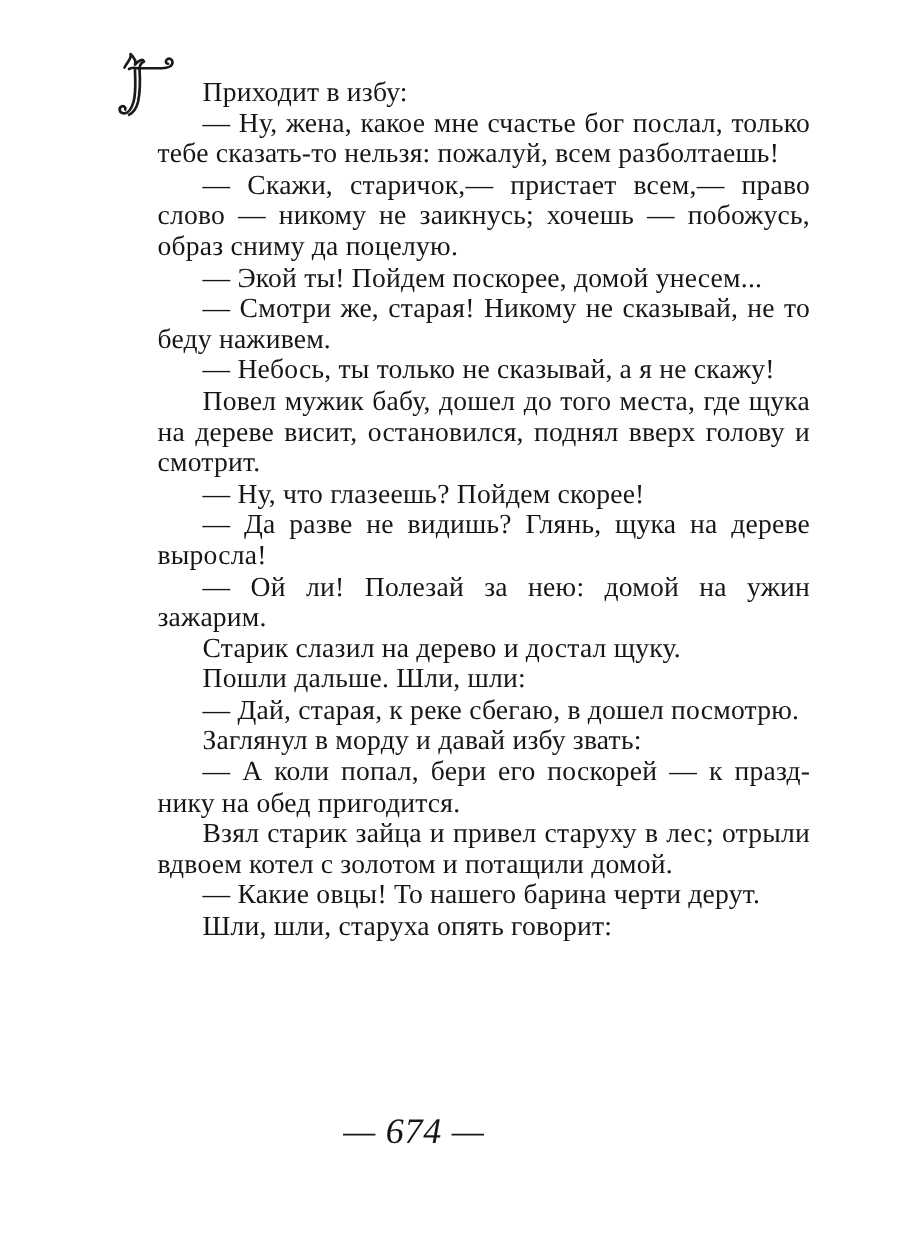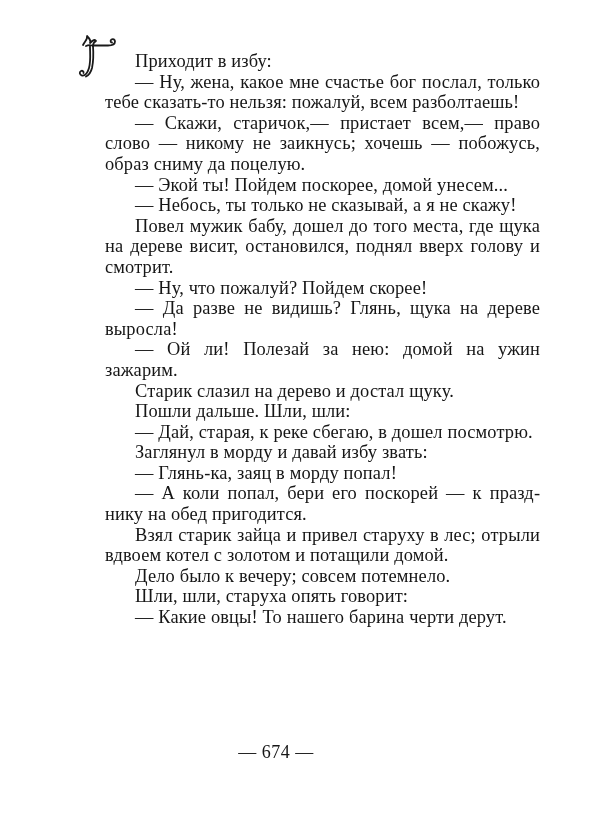--- a/index.html
+++ b/index.html
@@ -44,53 +44,53 @@
       text-indent: 30px;
       hyphens: manual;
     }
     .para.first { text-indent: 30px; }
     .page-number {
       position: absolute;
       left: 0;
       width: 528px;
       top: 742px;
       text-align: center;
-      font-size: 18px;
+      font-size: 24px;
+      font-style: italic;
       letter-spacing: 0.5px;
     }
   </style>
 </head>
 <body>
 
 <div class="page">
 
   <svg class="ornament" viewBox="0 0 46 48" fill="none" stroke="#1a1a1a" stroke-width="1.8" stroke-linecap="round" stroke-linejoin="round">
     <path d="M9 12 C 11 8, 14 6, 13 3 C 16 6, 17 8, 16 10 C 19 7, 21 6, 22 8 C 20 9, 19 11, 19 13"></path>
     <path d="M12 13 C 14 12, 16 12, 18 12.5 L 34 12.5 C 38 12.5, 41 11, 41 8.5 C 41 6.5, 39 5.5, 37.5 6.5 C 36 7.5, 36.5 9.5, 38 9.5"></path>
     <path d="M16 13 C 16 20, 17 28, 15 35 C 13.5 40, 11 43, 8 42.5 C 5.5 42, 5 39, 7 38 C 8.5 37.3, 10 38.5, 9.5 40"></path>
     <path d="M19 13 C 19.5 20, 19.5 28, 18 35 C 17 39, 15 42, 12 43.5"></path>
   </svg>
 
   <div class="text-block">
     <p class="para first">Приходит в избу:</p>
     <p class="para">— Ну, жена, какое мне счастье бог послал, только тебе сказать-то нельзя: пожалуй, всем раз­болтаешь!</p>
     <p class="para">— Скажи, старичок,— пристает всем,— право слово — никому не заикнусь; хочешь — побожусь, образ сниму да поцелую.</p>
     <p class="para">— Экой ты! Пойдем поскорее, домой унесем...</p>
+    <p class="para">— Смотри же, старая! Никому не сказывай, не то беду наживем.</p>
     <p class="para">— Небось, ты только не сказывай, а я не скажу!</p>
     <p class="para">Повел мужик бабу, дошел до того места, где щука на дереве висит, остановился, поднял вверх голову и смотрит.</p>
-    <p class="para">— Ну, что пожалуй? Пойдем скорее!</p>
+    <p class="para">— Ну, что глазеешь? Пойдем скорее!</p>
     <p class="para">— Да разве не видишь? Глянь, щука на дереве выросла!</p>
     <p class="para">— Ой ли! Полезай за нею: домой на ужин зажарим.</p>
     <p class="para">Старик слазил на дерево и достал щуку.</p>
     <p class="para">Пошли дальше. Шли, шли:</p>
     <p class="para">— Дай, старая, к реке сбегаю, в дошел по­смотрю.</p>
     <p class="para">Заглянул в морду и давай избу звать:</p>
-    <p class="para">— Глянь-ка, заяц в морду попал!</p>
     <p class="para">— А коли попал, бери его поскорей — к празд­нику на обед пригодится.</p>
     <p class="para">Взял старик зайца и привел старуху в лес; отрыли вдвоем котел с золотом и потащили домой.</p>
-    <p class="para">Дело было к вечеру; совсем потемнело.</p>
+    <p class="para">— Какие овцы! То нашего барина черти дерут.</p>
     <p class="para">Шли, шли, старуха опять говорит:</p>
-    <p class="para">— Какие овцы! То нашего барина черти дерут.</p>
   </div>
 
   <div class="page-number">— 674 —</div>
 
 </div>
 
 </body></html>

